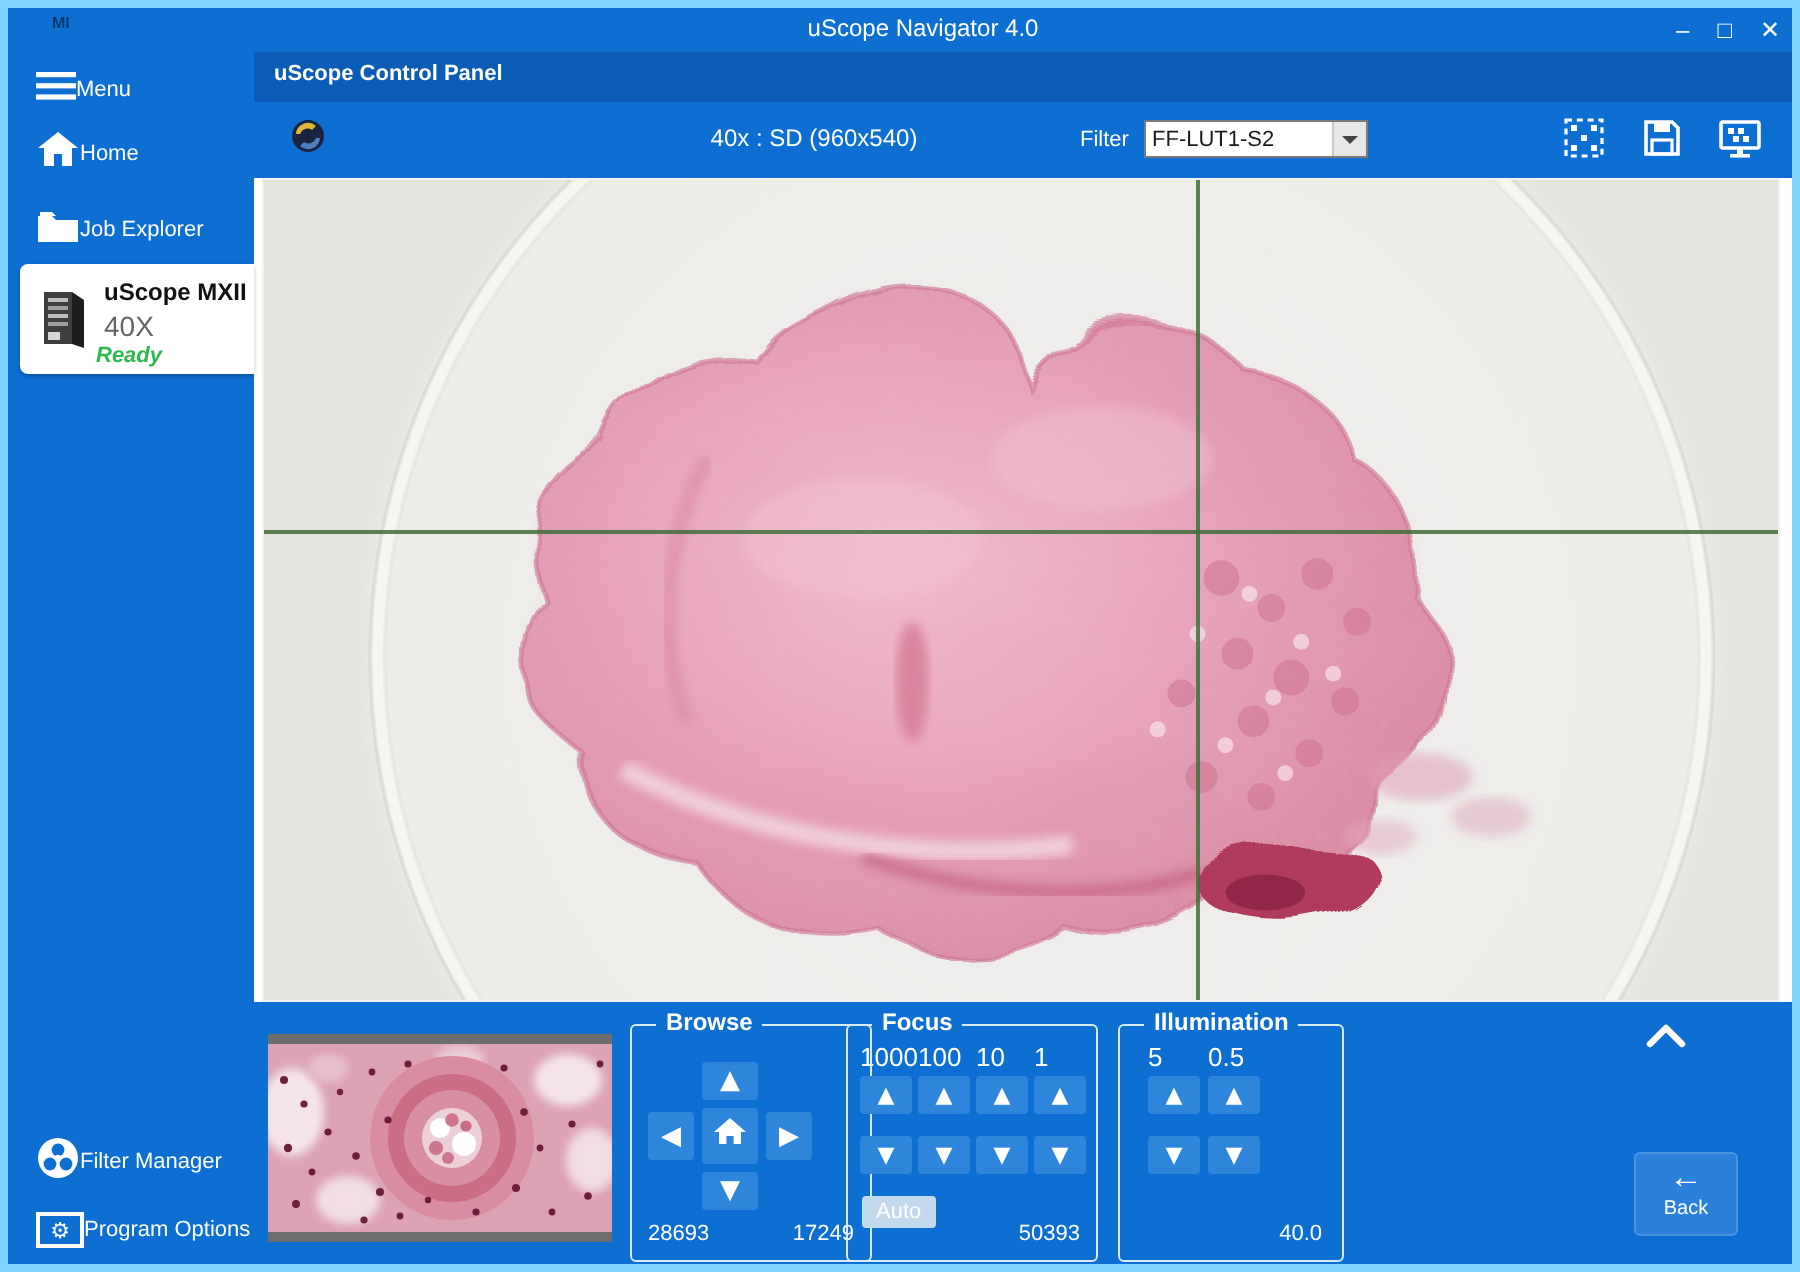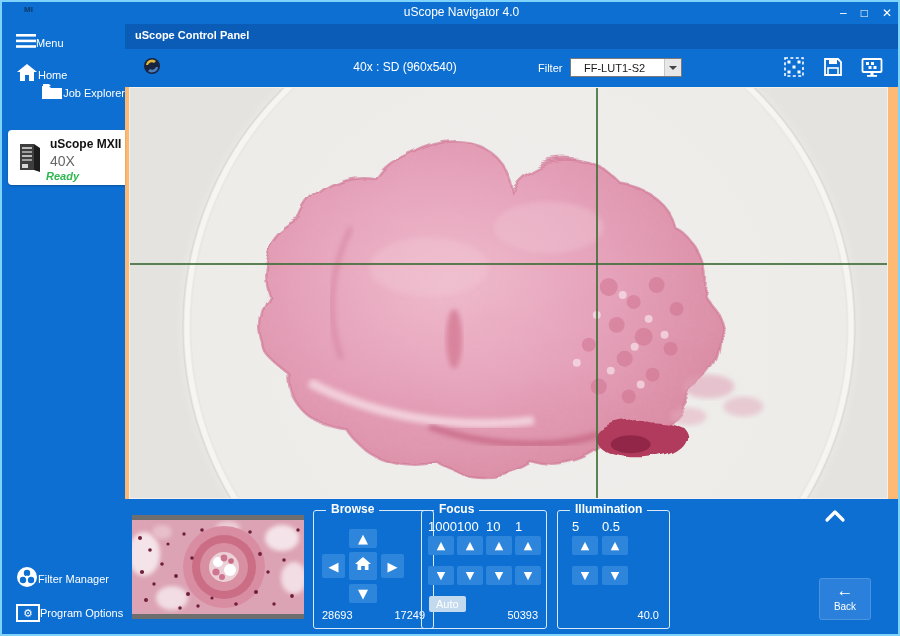--- a/index.html
+++ b/index.html
@@ -1,17 +1,17 @@
 <!DOCTYPE html>
 <html><head>
 <meta charset="utf-8">
 <style>
   html,body{margin:0;padding:0;background:#222;}
   .app{position:relative;width:900px;height:636px;font-family:"Liberation Sans","DejaVu Sans",sans-serif;
-       background:#fdba74;border:2px solid #7dd3fc;box-sizing:border-box;overflow:hidden;color:#fff;}
+       background:#ffffff;border:4px solid #7dd3fc;box-sizing:border-box;overflow:hidden;color:#fff;}
   
   .titlebar{position:absolute;left:0;top:0;width:100%;height:22px;background:#0d6fd2;}
   .titlebar .logo{position:absolute;left:22px;top:3px;font-size:8px;color:#0a3a6b;font-weight:bold;}
   .titlebar .title{position:absolute;left:0;right:0;top:3px;text-align:center;font-size:12px;color:#fff;padding-left:23px;}
   .winctl{position:absolute;right:6px;top:0;height:22px;display:flex;align-items:center;gap:14px;}
   .winctl span{font-size:12px;color:#fff;cursor:default;line-height:22px;}
   
   .sidebar{position:absolute;left:0;top:22px;width:123px;bottom:0;background:#0d6fd2;}
   .side-item{position:absolute;left:0;width:123px;height:26px;display:flex;align-items:center;padding-left:14px;box-sizing:border-box;cursor:pointer;}
   .side-item .lbl{font-size:11px;color:#fff;}
@@ -21,21 +21,21 @@
   .devcard .rdy{position:absolute;left:38px;top:40px;font-size:11px;font-weight:bold;font-style:italic;color:#2eb84e;}
   
   .tabstrip{position:absolute;left:123px;top:22px;right:0;height:25px;background:#0b5cb6;}
   .tabstrip .tab{position:absolute;left:10px;top:5px;font-size:11px;font-weight:bold;color:#fff;cursor:pointer;}
   .toolbar{position:absolute;left:123px;top:47px;right:0;height:38px;background:#0d6fd2;}
   .status-ico{position:absolute;left:18px;top:8px;width:18px;height:18px;cursor:pointer;}
   .status-txt{position:absolute;left:130px;width:300px;top:11px;text-align:center;font-size:12px;color:#fff;}
   .filter-lbl{position:absolute;left:413px;top:13px;font-size:11px;color:#fff;text-align:right;}
   .combo{position:absolute;left:445px;top:9px;width:112px;height:19px;background:#fff;border:1px solid #7a7a7a;
          box-sizing:border-box;display:flex;align-items:center;cursor:pointer;}
-  .combo .val{flex:1;font-size:11px;color:#1a1a1a;padding-left:13px;}
+  .combo .val{flex:1;font-size:11px;color:#1a1a1a;padding-left:3px;}
   .combo .caret{width:16px;height:100%;background:#e7e7e7;border-left:1px solid #c8c8c8;position:relative;}
   .combo .caret:after{content:"";position:absolute;left:4px;top:7px;border:4px solid transparent;border-top-color:#444;}
   .tool-icons{position:absolute;right:14px;top:6px;display:flex;gap:15px;}
   .tool-icons .tico{width:24px;height:24px;cursor:pointer;}
   
   .viewer{position:absolute;left:127px;top:85px;width:759px;height:412px;background:#e9e8e5;border:1px solid #f2f1ee;box-sizing:border-box;cursor:crosshair;}
   .viewer svg{display:block;width:100%;height:100%;}
   .xline{position:absolute;left:0;right:0;top:175px;height:2px;background:#3f6f38;opacity:.85;}
   .yline{position:absolute;top:0;bottom:0;left:466px;width:2px;background:#3f6f38;opacity:.85;}
   
@@ -89,21 +89,21 @@
       <span class="lbl">Menu</span>
     </div>
     <div class="side-item" style="top:38px;">
       <span>
         <svg width="22" height="20" viewBox="0 0 22 20">
             <path d="M11 1 L21 9 L18 9 L18 18 L13 18 L13 12 L9 12 L9 18 L4 18 L4 9 L1 9 Z" fill="#fff"></path>
           </svg>
       </span>
       <span class="lbl">Home</span>
     </div>
-    <div class="side-item" style="top:56px;justify-content:flex-end;">
+    <div class="side-item" style="top:76px;">
       <span>
         <svg width="22" height="18" viewBox="0 0 22 18">
             <path d="M1 4 L8 4 L10 6 L21 6 L21 17 L1 17 Z" fill="#fff"></path>
             <path d="M2 2 L8 2 L10 4 L2 4 Z" fill="#fff"></path>
           </svg>
       </span>
       <span class="lbl">Job Explorer</span>
     </div>
 
     <div class="devcard">

